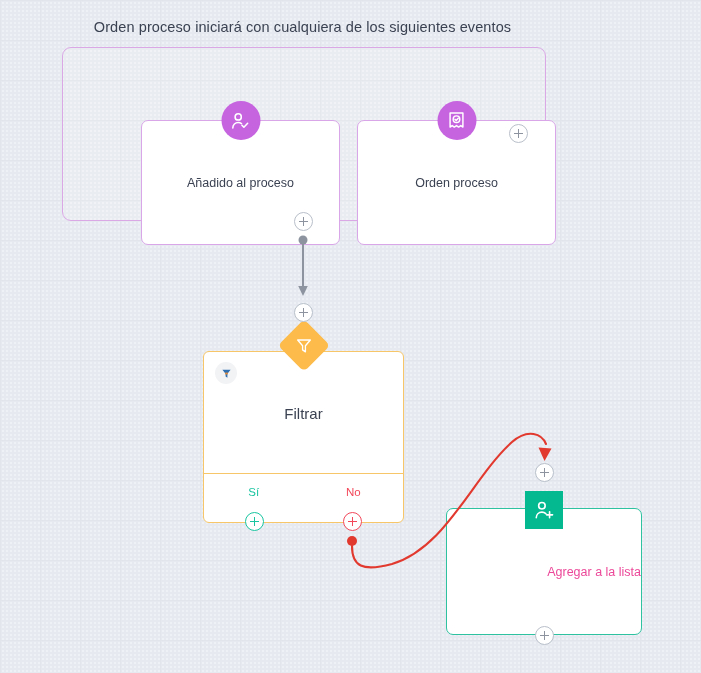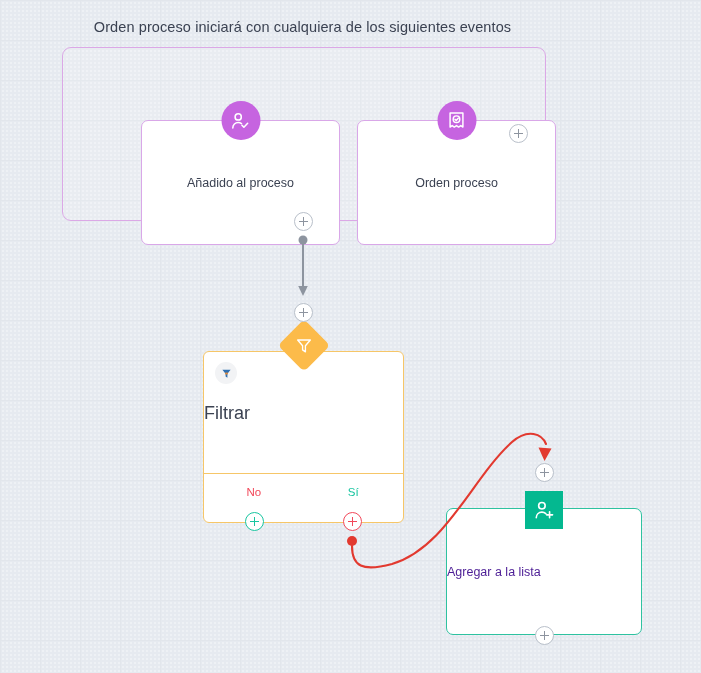--- a/index.html
+++ b/index.html
@@ -131,21 +131,22 @@
   .filter-body {
     position: absolute;
     left: 0; right: 0; top: 0;
     height: 122px;
     border-bottom: 1.3px solid #f6c668;
   }
   .filter-label {
     position: absolute;
     left: 0; right: 0; top: 50%;
     transform: translateY(-50%);
-    font-size: 18px;
+    text-align: center;
+    font-size: 15px;
     color: #3b4252;
   }
   .filter-chip {
     position: absolute;
     left: 11px; top: 10px;
     width: 22px; height: 22px;
     border-radius: 50%;
     background: #f2f3f5;
     display: flex;
     align-items: center;
@@ -194,23 +195,23 @@
     left: 446px; top: 508px;
     width: 196px; height: 127px;
     background: #ffffff;
     border: 1.6px solid #2ec2a0;
     border-radius: 7px;
   }
   .list-label {
     position: absolute;
     left: 0; right: 0; top: 50%;
     transform: translateY(-50%);
-    text-align: left;
+    text-align: right;
     font-size: 12.5px;
-    color: #4c1d95;
+    color: #ec4899;
   }
   .node-badge-square {
     position: absolute;
     left: 50%;
     top: -18px;
     transform: translateX(-50%);
     width: 38px; height: 38px;
     background: #04b890;
     display: flex;
     align-items: center;
@@ -286,22 +287,22 @@
       <div class="filter-chip">
         <svg width="11" height="11" viewBox="0 0 24 24" fill="#2f6fb0">
           <path d="M3 4h18l-7 8.4V21l-4-2.6v-6z"></path>
           <path d="M9 10h6v4H9z" fill="#e08a3c"></path>
         </svg>
       </div>
       <div class="filter-label">Filtrar</div>
     </div>
 
     <div class="filter-branches">
+      <div class="branch yes">Sí</div>
       <div class="branch no">No</div>
-      <div class="branch yes">Sí</div>
     </div>
   </div>
 
   <div class="plus-btn teal plus-yes"></div>
   <div class="plus-btn red plus-no"></div>
 
   <div class="plus-btn plus-arrow-target"></div>
 
   <div class="list-node">
     <div class="node-badge-square">

